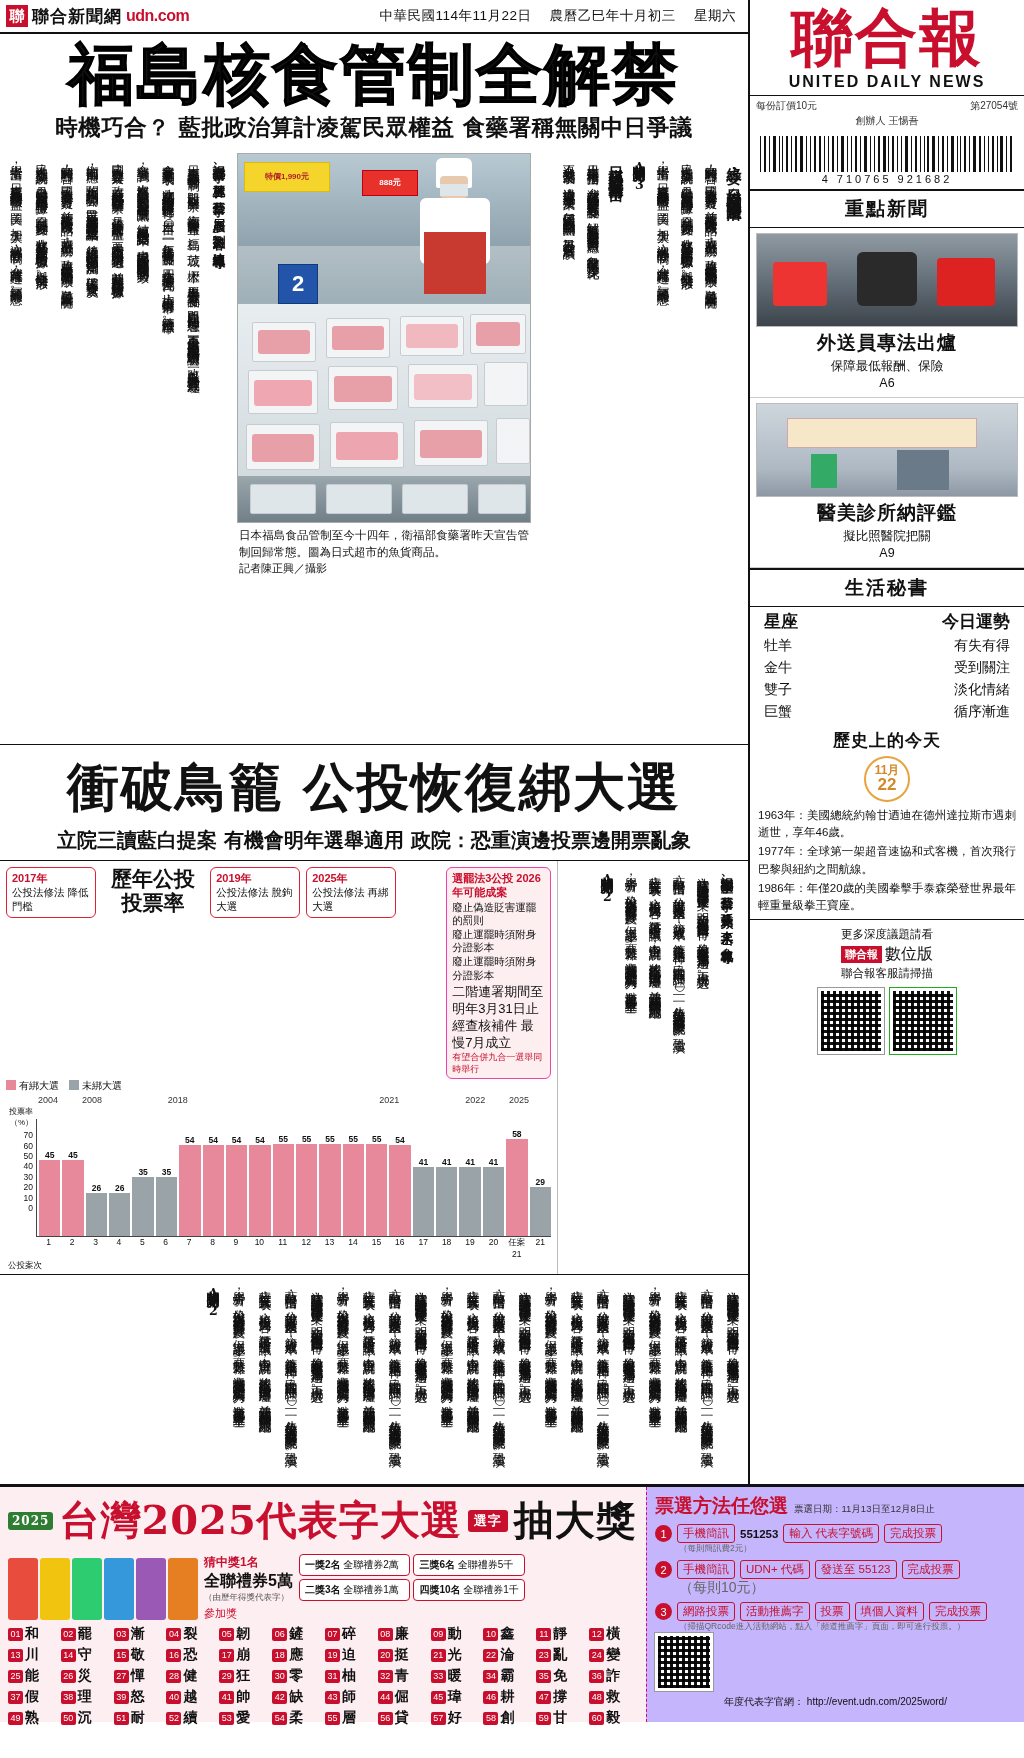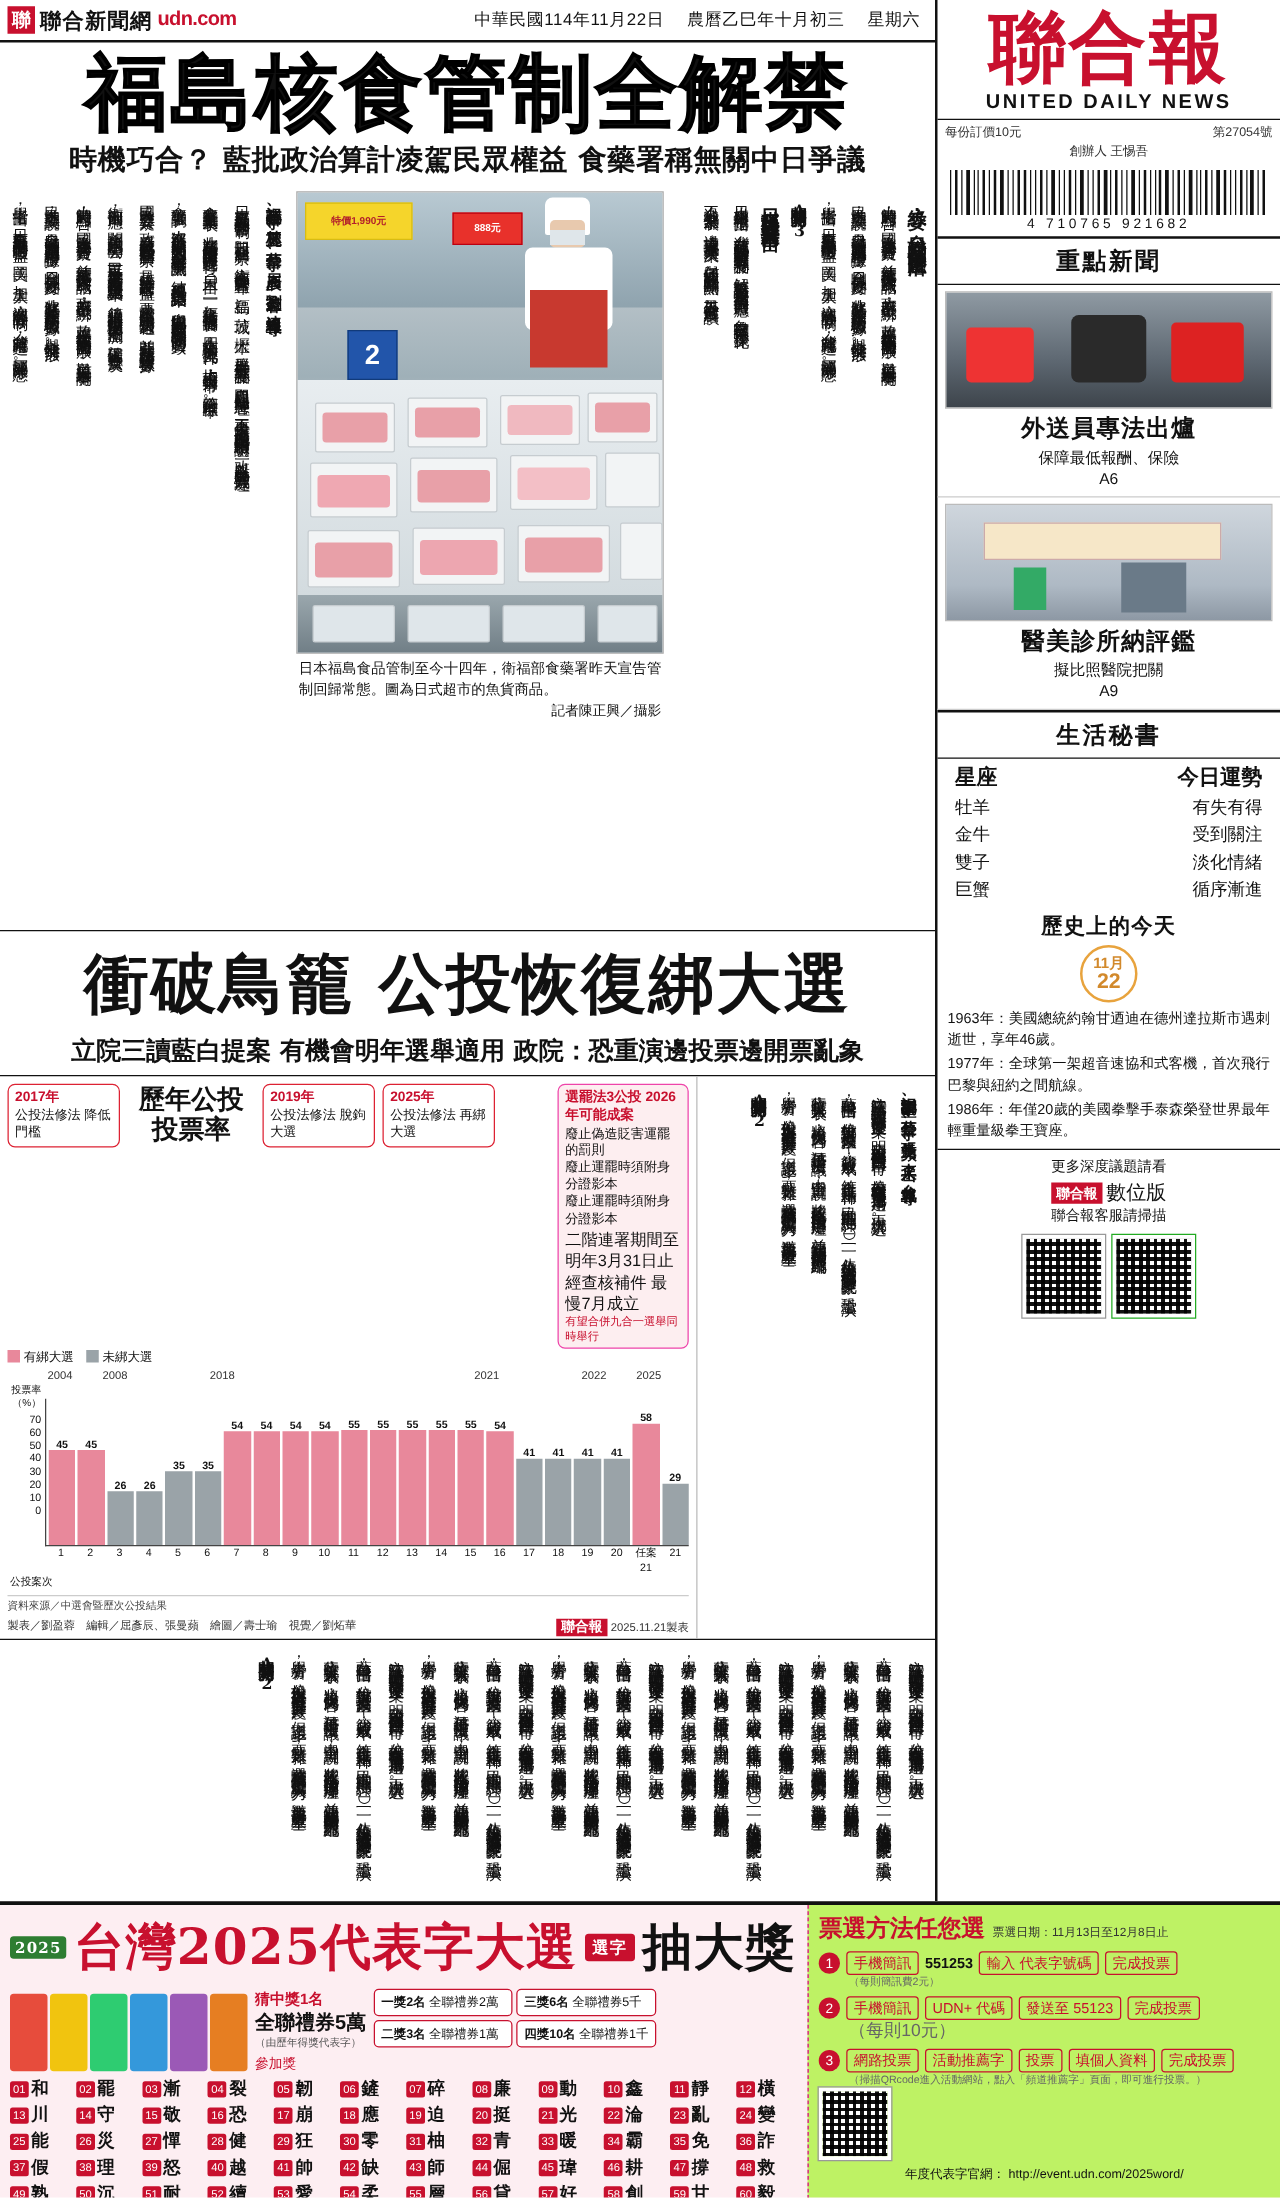--- a/index.html
+++ b/index.html
@@ -74,21 +74,21 @@
     background:linear-gradient(180deg,#cfd8dc 0%,#b7c2c8 22%,#9fb0b8 40%,#cfd6d8 60%,#b9c4c8 100%);
     position:relative; overflow:hidden;
     border:1px solid #aaa;
   }
   .photo .shelf { position:absolute; left:0; right:0; background:rgba(255,255,255,.55); }
   .photo .pk { position:absolute; background:#f2f4f5; border:1px solid #c6ccd0; border-radius:2px; }
   .photo .fish { position:absolute; background:#e8a0a8; border-radius:3px; }
   .photo .sign { position:absolute; background:#f5d52b; border:1px solid #d8bc12; color:#b3202b; font-weight:bold; font-size:8px; display:flex; align-items:center; justify-content:center; }
   .photo .person { position:absolute; }
   .cap { font-size:11.5px; line-height:1.45; padding:4px 2px 0; text-align:justify; }
-  .cap .credit { display:block; text-align:right; font-size:11px; margin-top:2px; }
+  .cap .credit { display:block; text-align:left; font-size:11px; margin-top:2px;font-family:Liberation Mono, monospace; }
 
   
   .headline2 {
     font-family:"DejaVu Serif", serif;
     font-weight:bold;
     font-size:52px;
     letter-spacing:2px;
     text-align:center;
     padding:8px 0 0;
   }
@@ -153,21 +153,21 @@
   .qrbox { display:flex; gap:6px; justify-content:center; margin-top:6px; }
   .qr { width:66px; height:66px; background:
       repeating-linear-gradient(0deg,#111 0 3px,#fff 3px 6px),
       repeating-linear-gradient(90deg,#111 0 3px,transparent 3px 6px);
       background-blend-mode:multiply; border:3px solid #fff; outline:1px solid #999;}
   .qr.green { outline-color:#2a2; }
 
   
   .ad { width:1024px; height:238px; border-top:3px solid #111; display:flex; background:#fdeef2; }
   .ad-left { width:646px; padding:6px 8px; position:relative; }
-  .ad-right { width:378px; padding:6px 8px; border-left:1px dashed #d08; background:#bef264; }
+  .ad-right { width:378px; padding:6px 8px; border-left:1px dashed #d08; background:#c4b5fd; }
   .ad-title { font-size:40px; font-weight:bold; font-family:"DejaVu Serif", serif; color:#c8102e; letter-spacing:1px; display:flex; align-items:center; gap:6px; }
   .ad-title .blk { color:#111; }
   .ad-sub { background:#c8102e; color:#fff; font-size:13px; padding:2px 6px; border-radius:3px; }
   .wordgrid { display:grid; grid-template-columns:repeat(12,1fr); gap:3px 4px; margin-top:4px; }
   .wcell { font-size:12.5px; display:flex; align-items:center; gap:2px; }
   .wnum { background:#c8102e; color:#fff; font-size:9px; width:15px; height:13px; display:flex; align-items:center; justify-content:center; border-radius:2px; }
   .wchar { font-weight:bold; font-family:"DejaVu Serif", serif; font-size:14px; }
   .prize { display:flex; gap:6px; margin-top:6px; align-items:flex-start; }
   .prizebox { border:1px solid #c8102e; border-radius:4px; padding:3px 5px; font-size:10px; background:#fff; }
   .ad-step { display:flex; align-items:center; gap:5px; font-size:11.5px; margin-top:5px; }
@@ -448,30 +448,20 @@
               <div>16</div>
               <div>17</div>
               <div>18</div>
               <div>19</div>
               <div>20</div>
               <div>任案21</div>
               <div>21</div>
             </div>
           <div style="font-size:8.5px;padding-left:2px;margin-top:1px">公投案次</div>
 
-          <div class="chart-src">
-            <div>資料來源／中選會暨歷次公投結果</div>
-            <div class="chart-note">
-              <span>製表／劉盈蓉　編輯／屈彥辰、張曼蘋　繪圖／壽士瑜　視覺／劉炻華</span>
-              <span>
-                <span class="promo-badge">聯合報</span>
-                <span>2025.11.21製表</span>
-              </span>
-            </div>
-          </div>
         </div>
 
         <div class="sidebarbox vtexts" style="height:210px">
           <div class="vcol b" style="width:24px">記者劉學聖、蔡晉宇、張曼蘋、李人岳／台北報導</div>
           <div class="vcol" style="width:24px">立法院昨三讀通過公民投票法部分條文修正案，明定公投應與全國性選舉同日舉行，公投有機會在明年地方選舉適用，再次綁大選。</div>
           <div class="vcol" style="width:24px">藍白陣營指出，公投綁大選可提高投票率、節省行政成本，符合直接民主精神；民進黨團則批評，二○一八年公投綁大選造成邊投票邊開票亂象，恐重演。</div>
           <div class="vcol" style="width:24px">行政院發言人表示，將檢視條文內容，評估是否提出覆議；中選會則說，將依法配合修法後的規定辦理，並儘速完成相關行政準備與人力編配。</div>
           <div class="vcol" style="width:24px">學者分析，公投與大選合併舉行有助提升參與度，但議題多、票數繁雜，選務機關須及早規畫動線與人力，避免投票所嚴重壅塞。</div>
           <div class="vcol b" style="width:22px">相關新聞見A2</div>
         </div>

